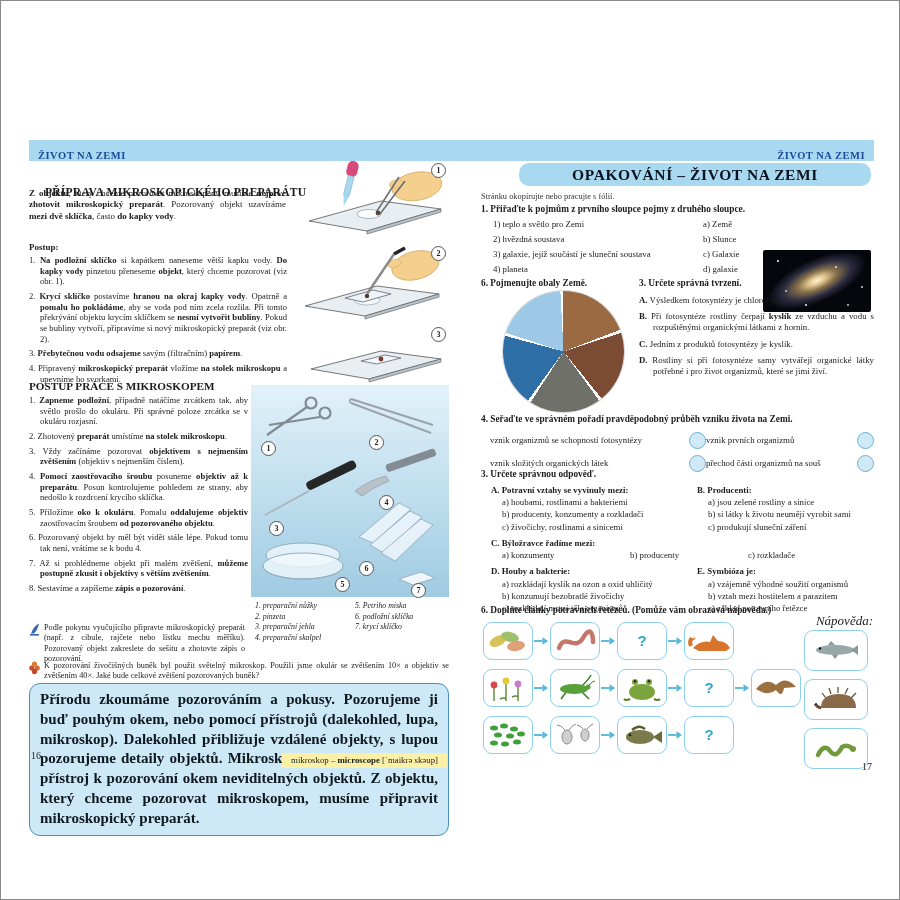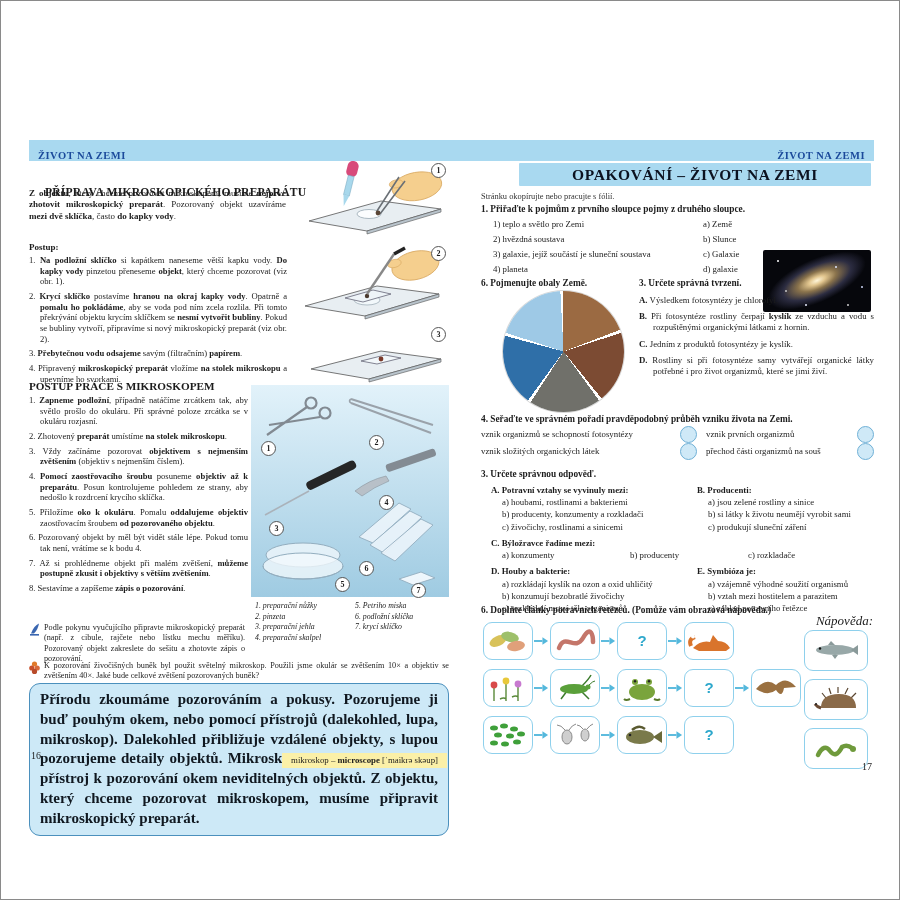--- a/index.html
+++ b/index.html
@@ -25,21 +25,21 @@
   .tools{position:absolute;left:222px;top:224px;width:198px;height:212px}
   .caps{position:absolute;left:226px;top:440px;width:194px;font-style:italic;font-size:7.8px;line-height:1.35;column-count:2;column-gap:6px}
   .task{position:absolute;display:flex;gap:4px;font-size:8.2px;text-align:justify;line-height:1.25}
   .task .ticon{flex:0 0 11px}
   .sumbox{position:absolute;top:522px;left:0;width:420px;box-sizing:border-box;border:1.6px solid #4b90bd;border-radius:11px;
           background:#cde9f7;padding:6px 10px;font-weight:bold;font-size:15px;text-align:justify;line-height:1.32;color:#101820}
   .vocab{position:absolute;top:592px;right:2px;background:#fbf0a8;padding:2px 9px;font-size:8.8px}
   .pnum{position:absolute;font-size:10px}
   
   .rp{position:absolute;left:480px;top:160px;width:393px;height:625px;font-size:8.8px;line-height:1.28}
-  .rp-title{position:absolute;left:38px;top:2px;width:352px;height:23px;background:#a9d9f0;border-radius:1px;
+  .rp-title{position:absolute;left:38px;top:2px;width:352px;height:23px;background:#a9d9f0;border-radius:10px;
             text-align:center;font-weight:bold;font-size:15.5px;line-height:23px;letter-spacing:.6px;color:#0c1220}
   .rp-note{position:absolute;top:31px;left:0;font-size:8.4px;color:#333}
   .qh{font-weight:bold;font-size:9.3px}
   .q1{position:absolute;top:43px;left:0;width:393px}
   .q1-left{position:absolute;top:15px;left:12px;width:208px}
   .q1-left div,.q1-right div{margin-bottom:3.6px}
   .q1-right{position:absolute;top:15px;left:222px;width:60px}
   .galaxy{position:absolute;left:282px;top:46px;width:108px;height:62px;background:#06070c;border-radius:2px;overflow:hidden}
   .galaxy::before{content:"";position:absolute;left:-15%;top:-30%;width:130%;height:160%;
       background:radial-gradient(ellipse 52% 30% at 50% 50%,#fff6da 0%,#e2c68f 12%,#8a734c 28%,rgba(90,90,130,.45) 50%,rgba(20,22,40,0) 72%);
@@ -50,21 +50,21 @@
   .pie{position:absolute;left:22px;top:130px;width:121px;height:121px;border-radius:50%;box-shadow:0 0 0 1px #d8d8d8;
        background:conic-gradient(from 0deg,
          #9b6a42 0deg 69deg,#fff 69deg 72deg,
          #7c4b33 72deg 141deg,#fff 141deg 144deg,
          #70706a 144deg 213deg,#fff 213deg 216deg,
          #2f6fa8 216deg 285deg,#fff 285deg 288deg,
          #9ec9e6 288deg 357deg,#fff 357deg 360deg)}
   .q3{position:absolute;top:117px;left:158px;width:235px}
   .q3 .item{margin-top:5px;padding-left:14px;text-indent:-14px;text-align:justify}
   .q4{position:absolute;top:253px;left:0;width:393px}
-  .q4 .row{display:flex;justify-content:space-between;}
+  .q4 .row{display:flex;justify-content:flex-end;margin-top:6px}
   .cell{display:flex;justify-content:space-between;align-items:center}
   .cell.c1{width:216px}.cell.c2{width:168px}
   .circle{width:17px;height:17px;border-radius:50%;background:#cfe9f7;border:1px solid #6fb0d6;box-sizing:border-box;flex:0 0 17px}
   .q5{position:absolute;top:308px;left:0;width:393px}
   .q5grid{display:grid;grid-template-columns:198px 1fr;column-gap:8px;row-gap:5px;margin-top:4px;padding-left:10px}
   .q5 .qt{font-weight:bold}
   .q5 .opt{padding-left:11px;margin-top:1px}
   .cspan{grid-column:1 / span 2}
   .copts{display:flex;padding-left:11px;margin-top:1px}
   .copts span:nth-child(1){width:128px}.copts span:nth-child(2){width:118px}

